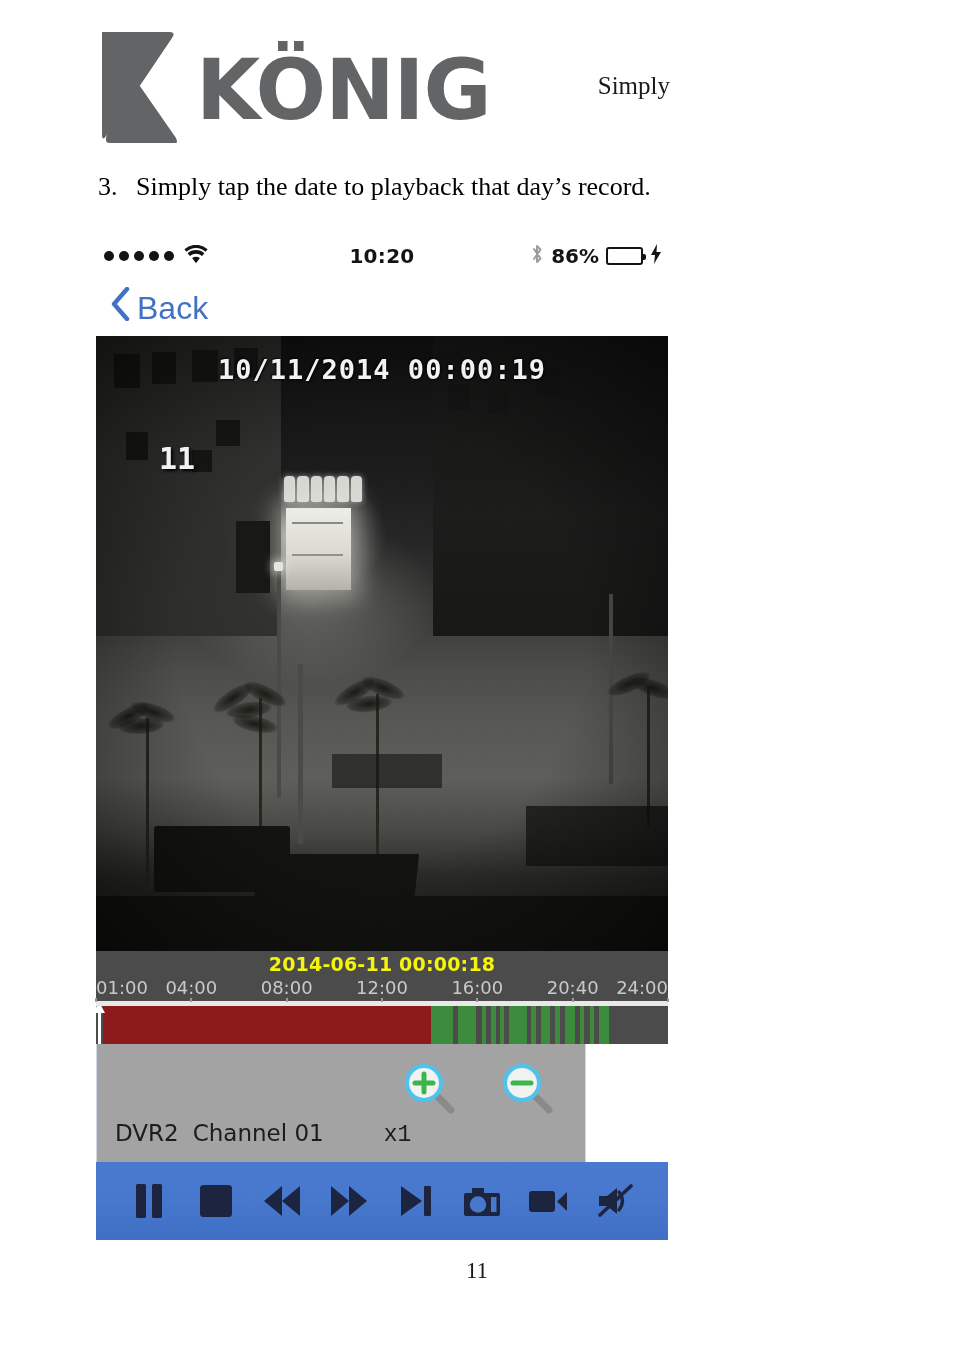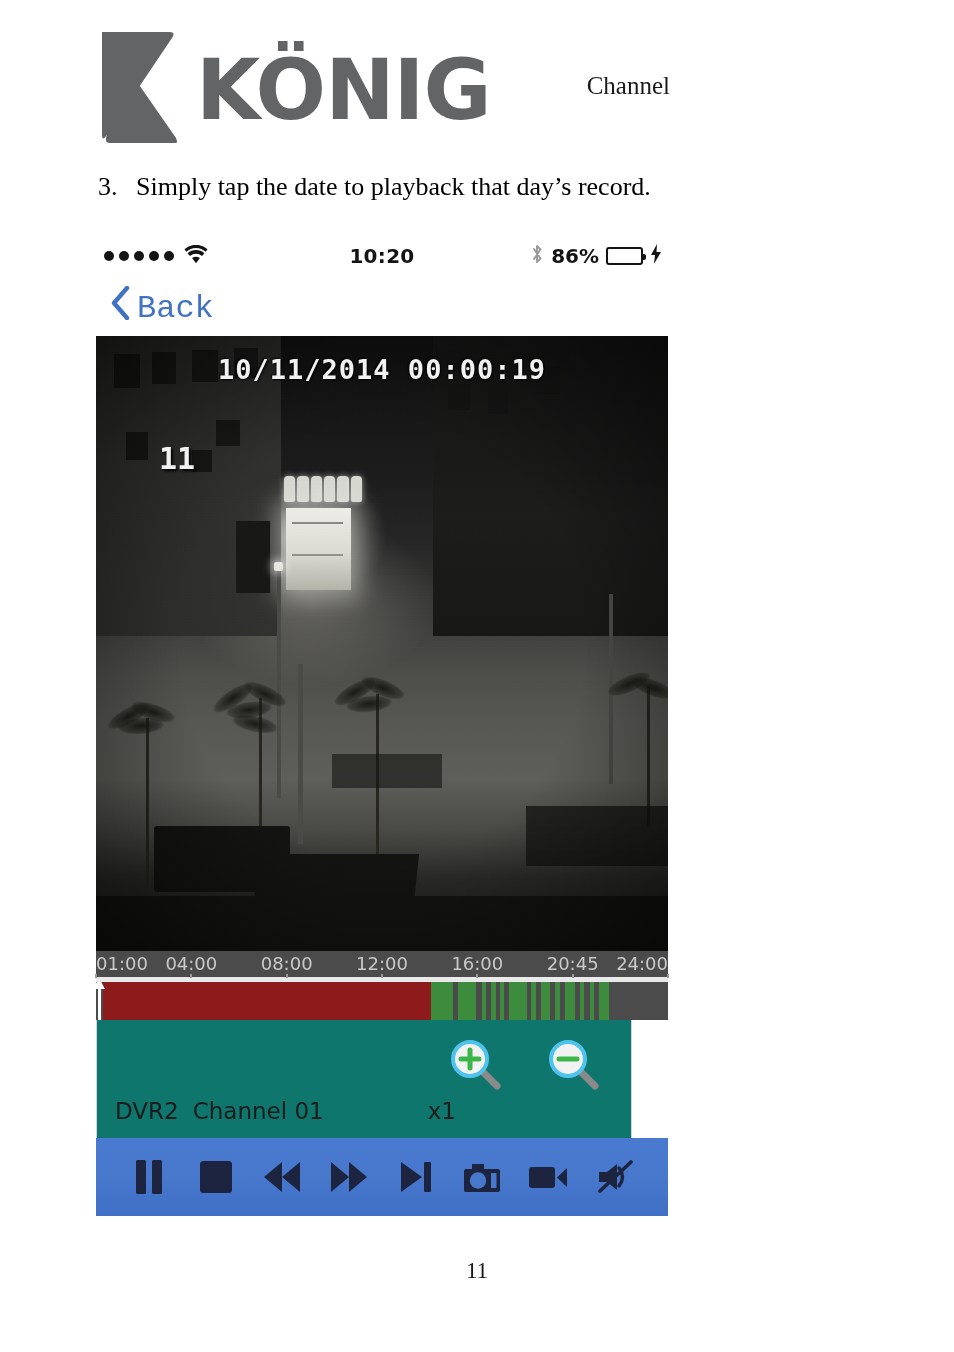--- a/index.html
+++ b/index.html
@@ -159,21 +159,21 @@
     display: flex;
     align-items: center;
     padding-left: 14px;
     background: #ffffff;
   }
   .back-btn {
     display: flex;
     align-items: center;
     gap: 7px;
     color: #4272c4;
-    font-family: Liberation Mono, monospace;
+    font-family: Liberation Sans, sans-serif;
     font-size: 32px;
     font-weight: 400;
     cursor: pointer;
   }
   .chev { display:block; }
 
   
   .video-wrap {
     position: relative;
     width: 572px;
@@ -407,23 +407,23 @@
     top: 0px;
     width: 0; height: 0;
     border-left: 6.5px solid transparent;
     border-right: 6.5px solid transparent;
     border-bottom: 11px solid #ffffff;
   }
 
   
   .info-panel {
     position: relative;
-    width: 536px;
+    width: 490px;
     height: 118px;
-    background: #0f766e;
+    background: #a3a3a3;
     border-left: 1px solid #cfd8e2;
     border-right: 1px solid #cfd8e2;
     box-sizing: border-box;
   }
   .zoom-controls {
     position: absolute;
     right: 30px;
     top: 16px;
     display: flex;
     gap: 42px;
@@ -433,21 +433,21 @@
     position: absolute;
     left: 18px;
     bottom: 14px;
     display: flex;
     align-items: baseline;
     font-family: "DejaVu Sans", sans-serif;
     font-size: 23px;
     color: #1c1c1c;
   }
   .info-row .dvr { margin-right: 14px; }
-  .info-row .speed { margin-left: 104px; }
+  .info-row .speed { margin-left: 60px; font-family: Liberation Mono, monospace; }
 
   
   .control-bar {
     width: 572px;
     height: 78px;
     background: linear-gradient(to bottom, #4a7ad0 0%, #4878cc 50%, #3f6fc6 100%);
     display: flex;
     align-items: center;
     justify-content: space-between;
     padding: 0 30px;
@@ -480,21 +480,21 @@
 <div class="page-header">
   <div class="logo-block">
     <div class="logo-mark">
       <svg width="78" height="115" viewBox="0 0 78 115">
         <path d="M2 2 L70 2 Q76 2 72 8 L6 106 Q2 112 2 104 Z" fill="#636466"></path>
         <path d="M10 113 L76 113 Q78 113 76 108 L26 36 Q22 30 20 38 L6 108 Q5 113 10 113 Z" fill="#636466"></path>
       </svg>
     </div>
     <div class="logo-word">KÖNIG</div>
   </div>
-  <div class="lang-label">Channel</div>
+  <div class="lang-label">Simply</div>
 </div>
 
 <div class="instruction">
   <span class="num">3.</span>
   <span class="txt">Simply tap the date to playback that day’s record.</span>
 </div>
 
 <div class="phone-shot">
 
   <div class="status-bar">
@@ -606,27 +606,28 @@
       <div class="fg-dark" style="left:236px; top:418px; width:110px; height:34px; opacity:.6;"></div>
 
       <div class="noise"></div>
       <div class="vignette"></div>
     </div>
     <div class="osd-time">10/11/2014 00:00:19</div>
     <div class="osd-ch">11</div>
   </div>
 
   <div class="timeline-zone">
+    <div class="tl-stamp">2014-06-11 00:00:18</div>
     <div class="tl-ticks" id="tl-ticks">
         <span style="transform: translateX(0px); left: 0%;">01:00</span>
         <span style="left: 16.6667%;">04:00</span>
         <span style="left: 33.3333%;">08:00</span>
         <span style="left: 50%;">12:00</span>
         <span style="left: 66.6667%;">16:00</span>
-        <span style="left: 83.3333%;">20:45</span>
+        <span style="left: 83.3333%;">20:40</span>
         <span style="transform: translateX(-100%); left: 100%;">24:00</span>
       </div>
     <div class="tl-rule" id="tl-rule">
         <i style="left: 0%;"></i>
         <i style="left: 16.6667%;"></i>
         <i style="left: 33.3333%;"></i>
         <i style="left: 50%;"></i>
         <i style="left: 66.6667%;"></i>
         <i style="left: 83.3333%;"></i>
         <i style="left: 100%;"></i>

